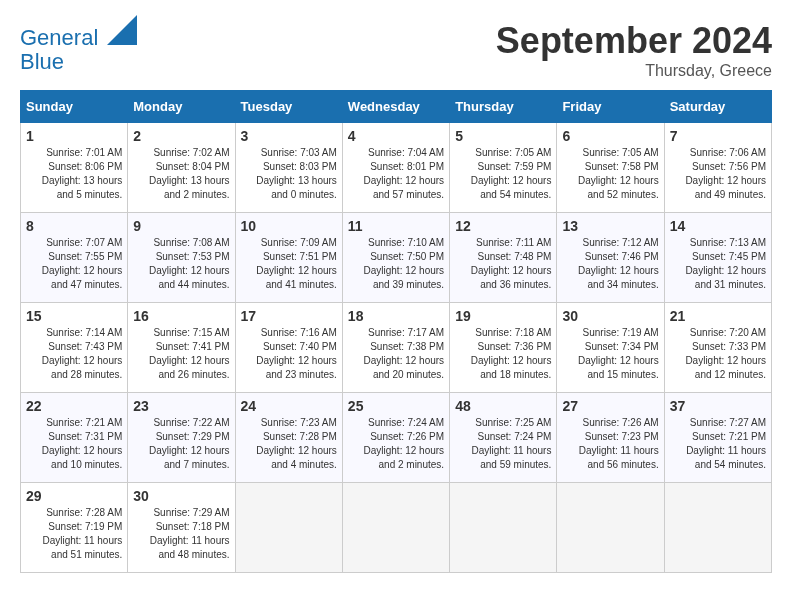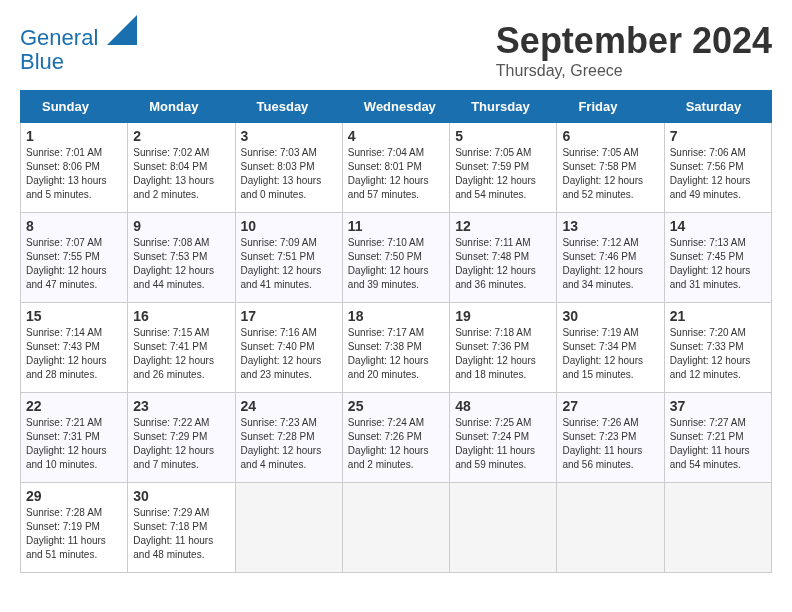--- a/index.html
+++ b/index.html
@@ -29,40 +29,40 @@
     .logo-text span {
       color: #1a6faf;
     }
     .logo-icon {
       width: 30px;
       height: 30px;
       margin-left: 3px;
       margin-top: -5px;
     }
     .title-area {
-      text-align: left;
+      text-align: right;
     }
     .month-title {
       font-size: 36px;
       font-weight: bold;
       color: #333;
     }
     .location {
       font-size: 16px;
       color: #555;
     }
     table {
       width: 100%;
       border-collapse: collapse;
       table-layout: fixed;
     }
     th {
       background-color: #1a6faf;
       color: #fff;
-      padding: 8px 21px;
+      padding: 8px 5px;
       font-size: 13px;
       font-weight: bold;
       text-align: left;
       border: 1px solid #1a6faf;
     }
     td {
       border: 1px solid #ccc;
       vertical-align: top;
       padding: 5px;
       font-size: 10.5px;
@@ -76,20 +76,21 @@
     .day-num {
       font-size: 14px;
       font-weight: bold;
       display: block;
       margin-bottom: 2px;
     }
     .cell-info {
       font-size: 10px;
       line-height: 1.4;
       color: #333;
+      text-align: right;
     }
     tr:nth-child(even) td:not(.empty) {
       background: #f9f9ff;
     }
   </style>
 </head>
 <body>
 
 <div class="header">
   <div class="logo">

